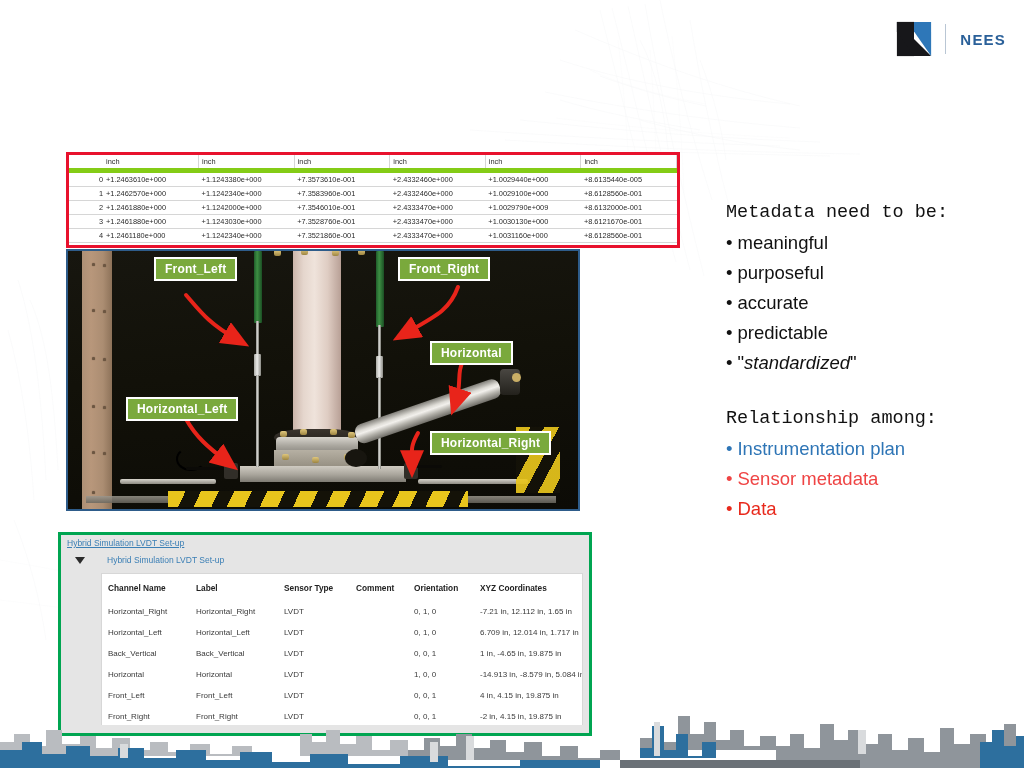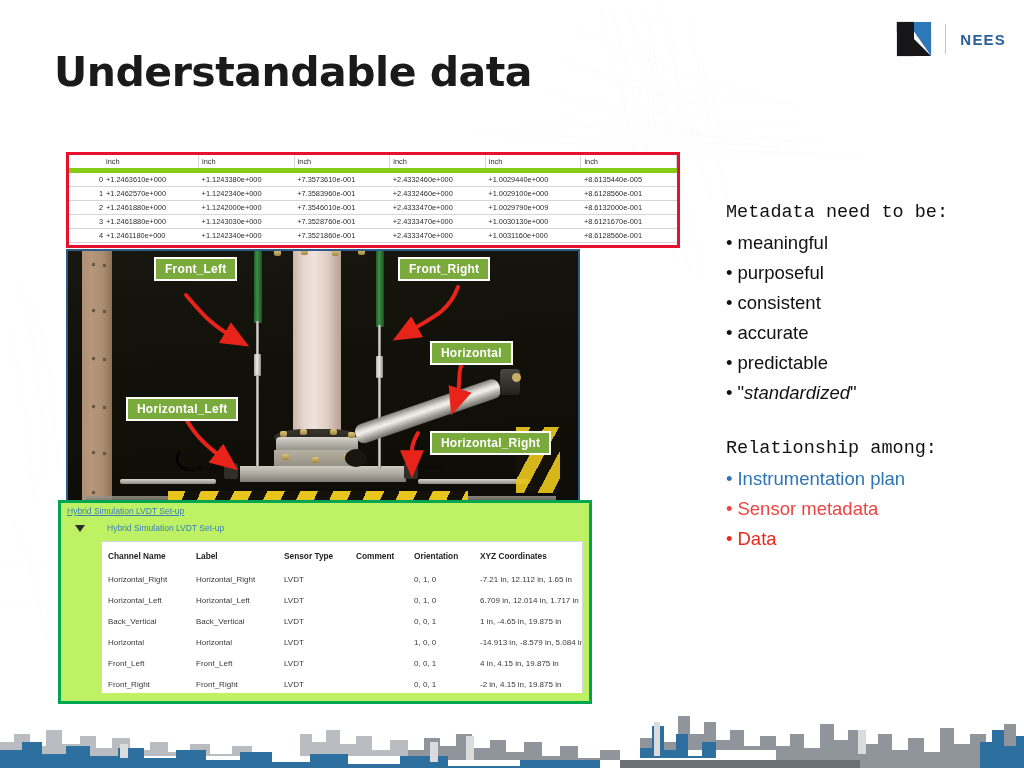--- a/index.html
+++ b/index.html
@@ -260,25 +260,25 @@
     letter-spacing: 0.2px;
   }
 
   
   .arrow-svg { position: absolute; left: 0; top: 0; width: 100%; height: 100%; pointer-events: none; }
 
   
   .meta-box {
     position: absolute;
     left: 58px;
-    top: 500px;
+    top: 532px;
     width: 534px;
     height: 204px;
     border: 3px solid #00a551;
-    background: #bef264;
+    background: #e5e5e5;
     overflow: hidden;
   }
   .meta-link {
     position: absolute;
     left: 6px; top: 3px;
     font-size: 8.5px;
     color: #3b7fb5;
     text-decoration: underline;
     font-family: "Liberation Sans", sans-serif;
   }
@@ -418,21 +418,20 @@
   <div class="logo-wrap">
     <svg class="logo-mark" viewBox="0 0 40 40">
       <polygon points="2,2 20,2 20,38 2,38" fill="#17171a"></polygon>
       <polygon points="2,2 38,38 20,38 2,12" fill="#17171a"></polygon>
       <polygon points="20,2 38,2 38,38 20,12" fill="#2e77b8"></polygon>
     </svg>
     <div class="logo-div"></div>
     <div class="logo-text">NEES</div>
   </div>
 
-  <div class="slide-title">Understandable data</div>
 
   <div class="data-table-box">
     <table class="data-grid">
       <tbody id="data-grid-body">
           <tr class="unit">
             <td class="col-step"></td>
             <td class="">inch</td>
             <td class="">inch</td>
             <td class="">inch</td>
             <td class="">inch</td>
@@ -656,21 +655,20 @@
           </tbody>
       </table>
     </div>
   </div>
 
   <div class="right-col">
     <div class="rc-heading">Metadata  need to be:</div>
     <div id="meta-bullets">
         <div class="rc-item"><span class="bullet">•</span>meaningful</div>
         <div class="rc-item"><span class="bullet">•</span>purposeful</div>
-        <div class="rc-item"><span class="bullet">•</span>consistent</div>
         <div class="rc-item"><span class="bullet">•</span>accurate</div>
         <div class="rc-item"><span class="bullet">•</span>predictable</div>
         <div class="rc-item"><span class="bullet">•</span>"<span class="rc-ital">standardized</span>"</div>
       </div>
     <div class="rc-gap"></div>
     <div class="rc-heading">Relationship among:</div>
     <div id="rel-bullets">
         <div class="rc-item" style="color:#2e75b6"><span class="bullet">•</span>Instrumentation plan</div>
         <div class="rc-item" style="color:#ef4444"><span class="bullet">•</span>Sensor metadata</div>
         <div class="rc-item" style="color:#e8291c"><span class="bullet">•</span>Data</div>

